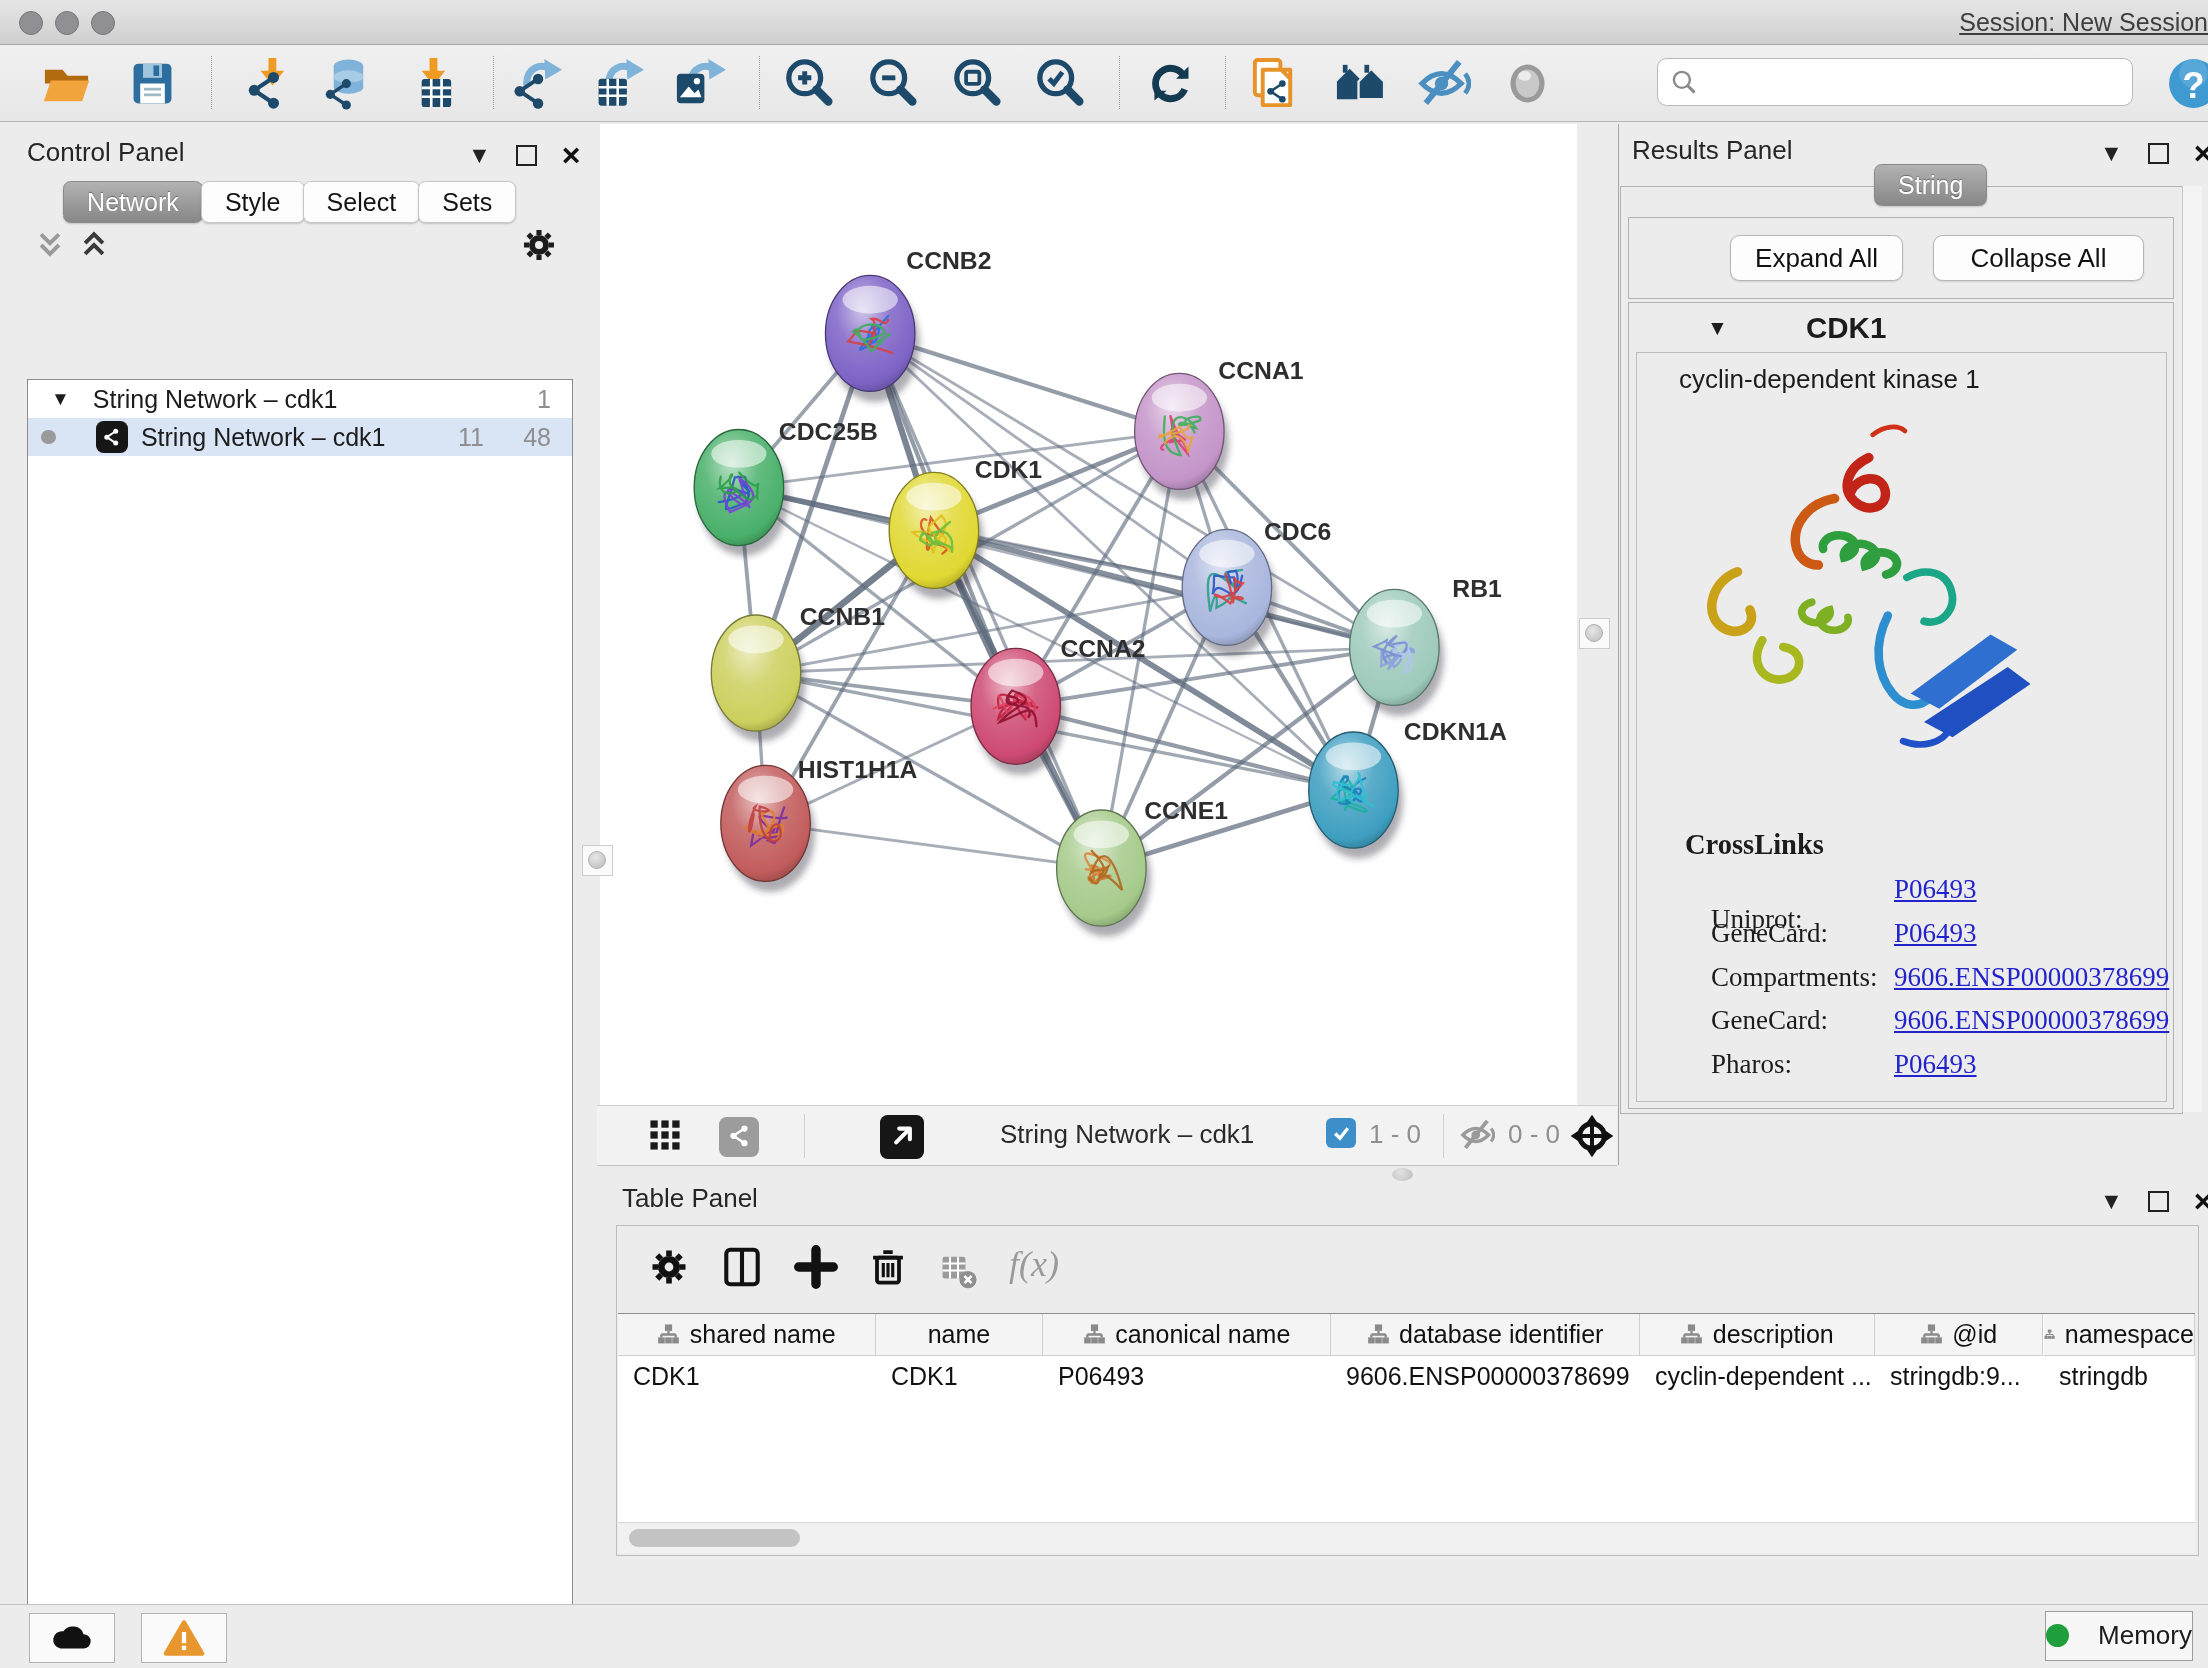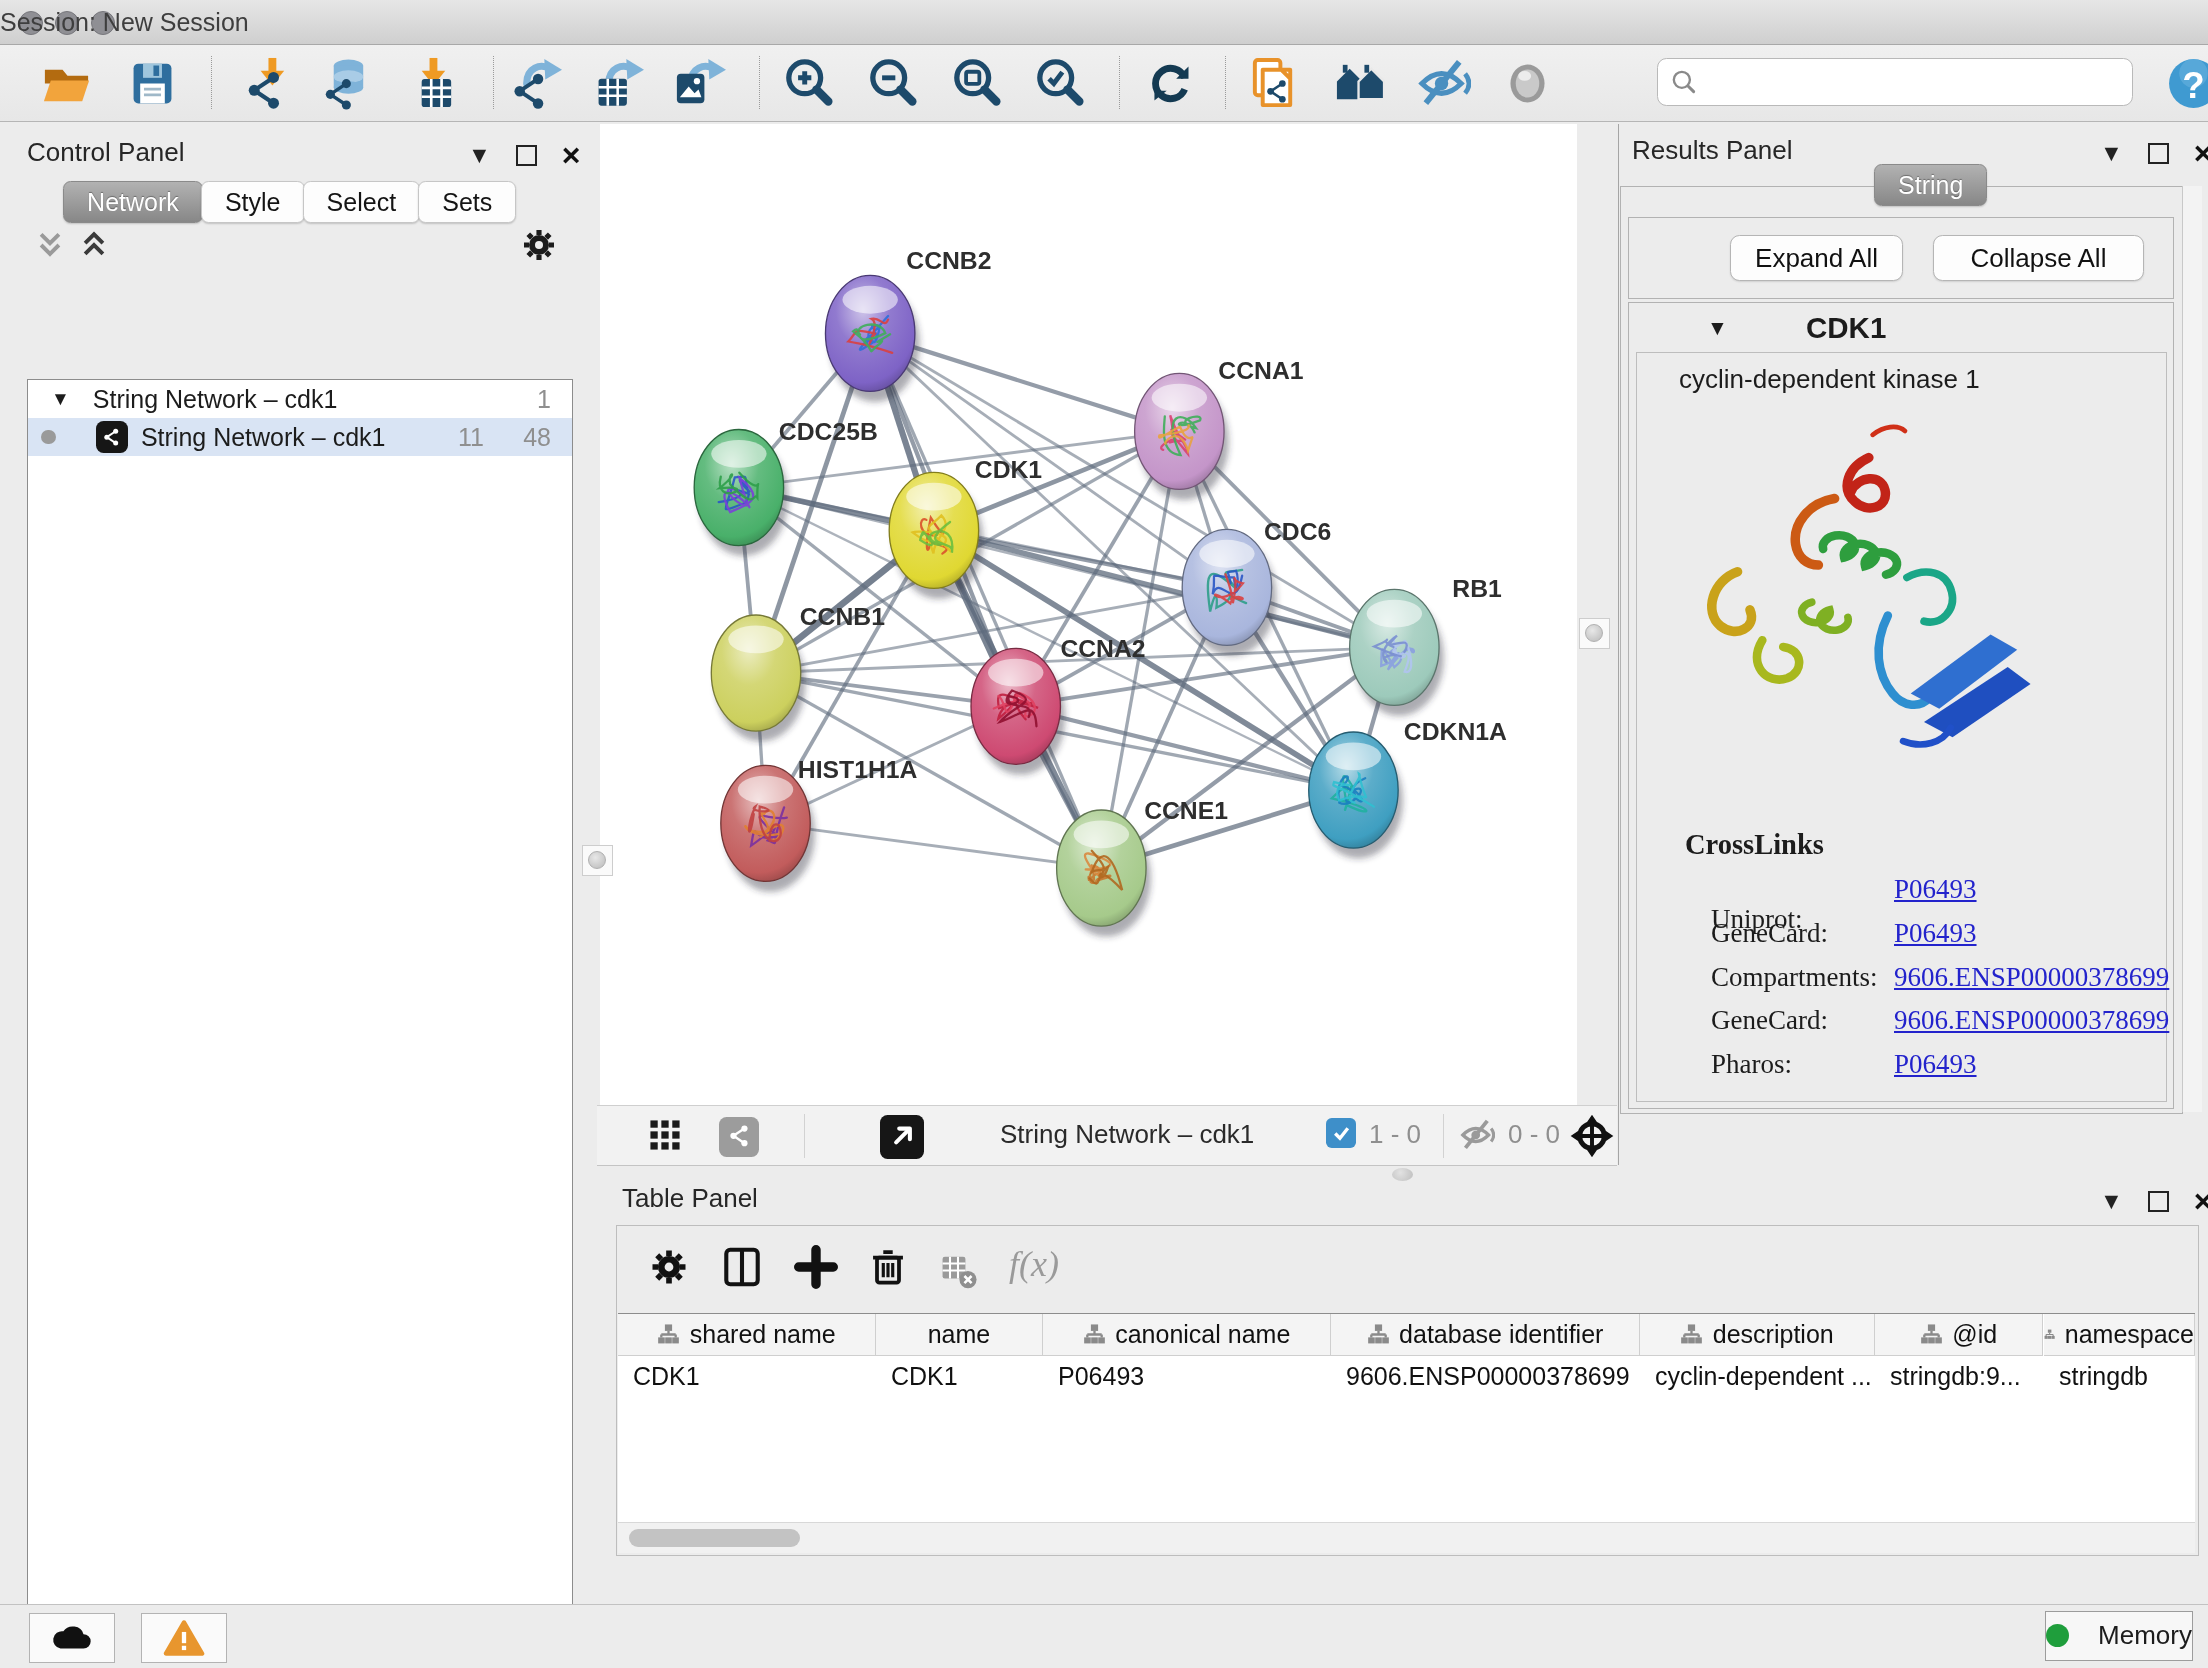--- a/index.html
+++ b/index.html
@@ -3,21 +3,21 @@
 <meta charset="utf-8">
 <style>
   html,body{margin:0;padding:0;background:#d0d0d0;}
   #app{position:relative;width:2208px;height:1668px;background:#ececec;overflow:hidden;
        font-family:"Liberation Sans",sans-serif;color:#1c1c1c;}
   .abs{position:absolute;}
   
   #titlebar{left:0;top:0;width:2208px;height:44px;background:linear-gradient(#e6e6e6,#cfcfcf);
             border-bottom:1px solid #a8a8a8;}
   .tl{width:22px;height:22px;border-radius:50%;background:#8f8f94;border:1.4px solid #77777c;top:10.5px;}
-  #win-title{width:100%;text-align:left;top:7.6px;font-size:25px;color:#3e3e3e;}
+  #win-title{width:100%;text-align:right;top:7.6px;font-size:25px;color:#3e3e3e;text-decoration:underline;}
   
   #toolbar{left:0;top:45px;width:2208px;height:76px;background:linear-gradient(#f0f0f0,#e7e7e7);
            border-bottom:1px solid #b5b5b5;}
   .tbtn{width:65px;height:65px;top:5.7px;display:flex;align-items:center;justify-content:center;}
   .tsep{top:11.4px;width:0;height:53px;border-left:1.9px dotted #9a9a9a;}
   #search-box{left:1657px;top:13.3px;width:476px;height:48px;background:#fff;border:1.4px solid #b9b9b9;
               border-radius:9.5px;display:flex;align-items:center;padding-left:11.4px;box-sizing:border-box;}
   #search-box input{border:none;outline:none;font-size:24px;width:399px;background:transparent;
                     font-family:"Liberation Sans",sans-serif;}
   

